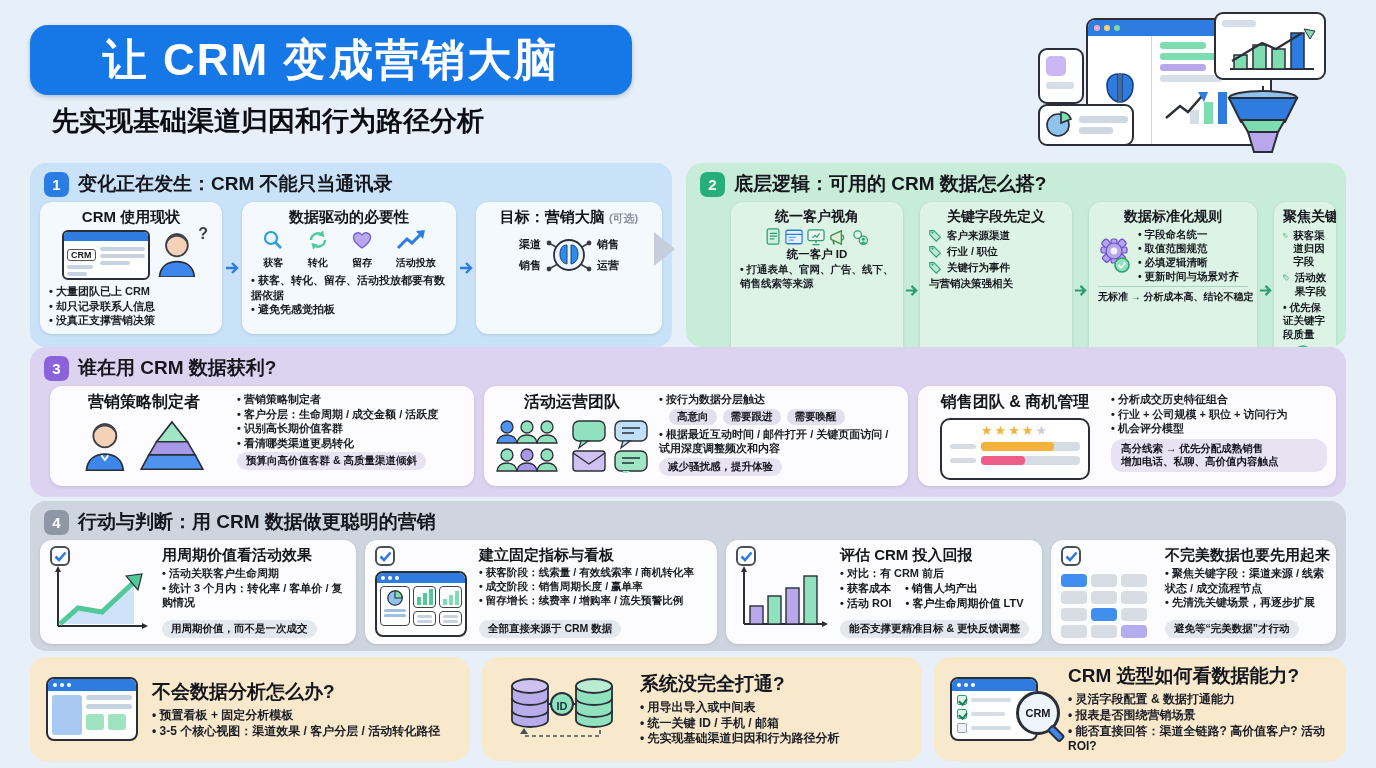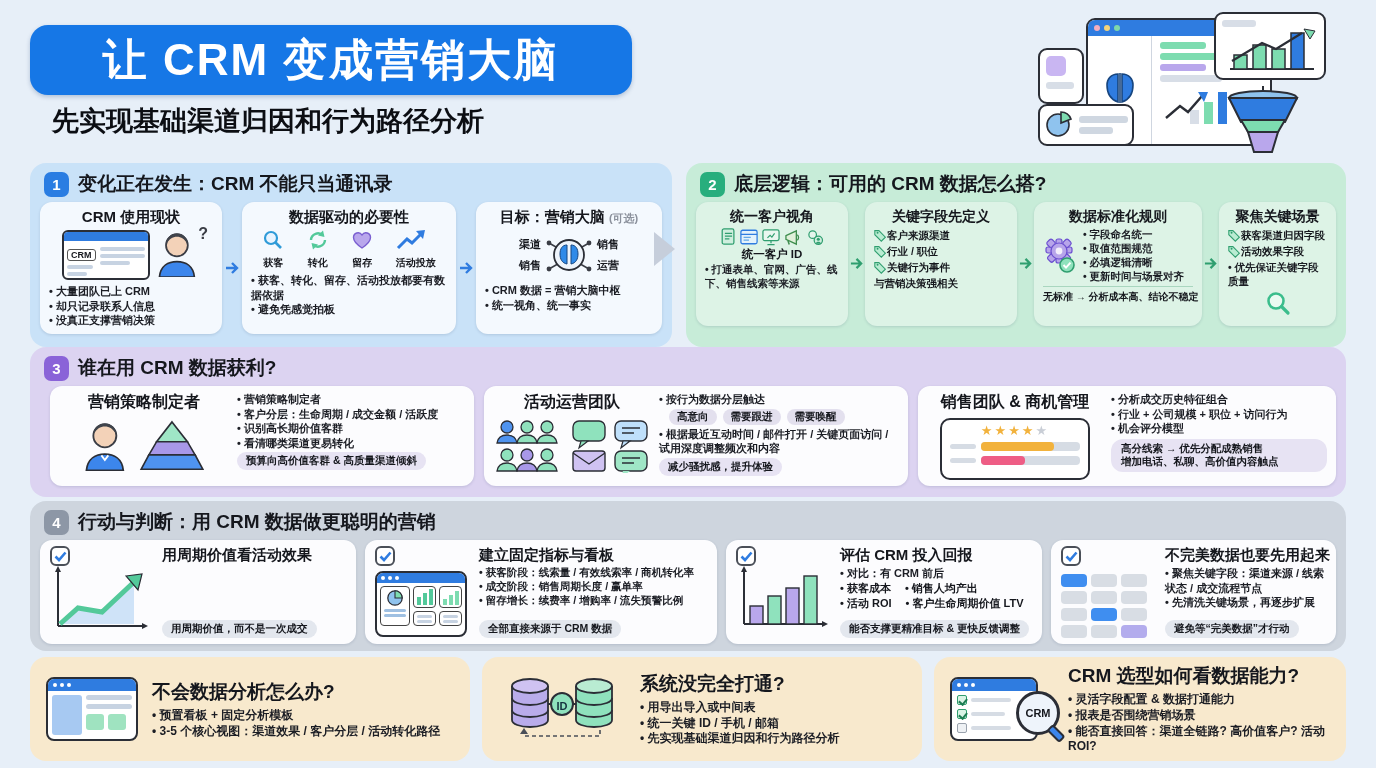--- a/index.html
+++ b/index.html
@@ -31,21 +31,21 @@
   #p2 .card{background:#ddf3e6;}
   #p3 .card,#p4 .card{background:#fcfcfe;}
   .ct{font-size:15px;font-weight:900;text-align:center;margin-bottom:2px;white-space:nowrap;}
   .ctl{text-align:left;}
   .note{font-size:11px;color:#8b919c;font-weight:700;}
   .bl{list-style:none;font-size:11px;font-weight:700;line-height:1.32;color:#1b1d24;}
   .bl li::before{content:"• ";}
   .arr{align-self:center;flex:none;}
   .pill{display:inline-block;background:#e7e3f3;border-radius:10px;padding:2px 9px;font-size:10.5px;font-weight:800;}
   #p4 .pill,.gpill{background:#e3e7ee;border-radius:999px;}
-  .tagrow{display:flex;align-items:flex-start;font-size:10.5px;font-weight:800;line-height:1.25;margin-top:3px;}
+  .tagrow{display:flex;align-items:flex-start;gap:5px;font-size:10.5px;font-weight:800;line-height:1.25;margin-top:3px;}
   .chev{position:absolute;width:0;height:0;border-top:17px solid transparent;border-bottom:17px solid transparent;border-left:21px solid #c6cedb;}
   
   .icons{display:flex;align-items:center;justify-content:center;gap:6px;margin:2px 0 3px;}
   .crmwin{width:88px;height:50px;border:2px solid #2b2e36;border-radius:6px;background:#fff;overflow:hidden;flex:none;}
   .crmwin .tb{height:9px;background:#2f7ce0;}
   .crmwin .bd{display:flex;gap:4px;padding:3px;}
   .crmtag{font-size:9px;font-weight:900;border:1px solid #555;border-radius:3px;padding:0 3px;height:13px;}
   .mline{height:4px;background:#c7d3e2;border-radius:2px;margin-top:3px;}
   .ic4{display:flex;justify-content:space-around;margin:1px 0 0;}
   .ic4 .lab{font-size:10px;font-weight:900;text-align:center;margin-top:1px;white-space:nowrap;}
@@ -258,37 +258,33 @@
             <circle cx="46" cy="40" r="2.4" fill="#3a3d45"></circle>
             <circle cx="26" cy="26" r="15" fill="#eef4fb" stroke="#2b2e36" stroke-width="1.8"></circle>
             <path d="M24 16c-5 0-7 4-7 9s2 9 7 10z" fill="#2f8ae8" stroke="#17457e"></path>
             <path d="M28 16c5 0 7 4 7 9s-2 9-7 10z" fill="#2f8ae8" stroke="#17457e"></path>
           </svg>
         <div>
           <div class="bnode">销售</div>
           <div class="bnode">运营</div>
         </div>
       </div>
-      <ul class="bl">
-        <li>CRM 数据 = 营销大脑中枢</li>
-        <li>统一视角、统一事实</li>
-      </ul>
     </div>
   </div>
 </section>
 
 <div class="chev" style="left:654px;top:232px;"></div>
 
 <section id="p2" class="panel">
   <div class="ph">
       <span class="nb nb2">2</span>
       <span class="pt">底层逻辑：可用的 CRM 数据怎么搭?</span>
     </div>
   <div class="row" style="gap:2px;">
-    <div class="card" style="width:152px;flex:none;">
+    <div class="card" style="width:172px;flex:none;margin-left:35px;">
       <div class="ct" style="font-size:14px;">统一客户视角</div>
       <div class="icons" style="gap:4px;margin:1px 0;">
         <svg width="15" height="18" viewBox="0 0 16 20">
             <rect x="1" y="1" width="13" height="17" rx="2" fill="#cfeede" stroke="#2f9e6f" stroke-width="1.4"></rect>
             <path d="M4 6h8M4 9h8M4 12h5" stroke="#2f9e6f" stroke-width="1.3"></path>
           </svg>
         <svg width="18" height="16" viewBox="0 0 20 17">
             <rect x="1" y="1" width="18" height="15" rx="2" fill="#e3f2fb" stroke="#2f7ce0" stroke-width="1.4"></rect>
             <line x1="1" y1="5.5" x2="19" y2="5.5" stroke="#2f7ce0" stroke-width="1.4"></line>
             <path d="M4 9h8M4 12h6" stroke="#63a8e8" stroke-width="1.3"></path>
@@ -549,20 +545,24 @@
             <line x1="8" y1="60" x2="94" y2="60" stroke="#2b2e36" stroke-width="2"></line>
             <polygon points="8,0 5,6 11,6" fill="#2b2e36"></polygon>
             <polygon points="98,60 92,57 92,63" fill="#2b2e36"></polygon>
             <polygon points="10,58 28,42 52,46 84,16 84,58" fill="#cfe3f8"></polygon>
             <path d="M10 58 28 42l24 4 32-30" stroke="#53c99a" stroke-width="5" fill="none"></path>
             <polygon points="76,10 92,8 88,24" fill="#53c99a" stroke="#2b2e36" stroke-width="1.2"></polygon>
           </svg>
       </div>
       <div class="body">
         <div class="ct ctl">用周期价值看活动效果</div>
+        <ul class="bl">
+          <li>活动关联客户生命周期</li>
+          <li>统计 3 个月内：转化率 / 客单价 / 复购情况</li>
+        </ul>
         <div style="margin-top:auto;"><span class="pill gpill">用周期价值，而不是一次成交</span></div>
       </div>
     </div>
     <div class="card c4" style="width:352px;flex:none;">
       <div class="ill" style="width:96px;">
         <div class="chk">
             <svg width="13" height="11" viewBox="0 0 13 11">
               <path d="M1.5 5.5 5 9 11.5 1.5" stroke="#2f7ce0" stroke-width="2.6" fill="none"></path>
             </svg>
           </div>

